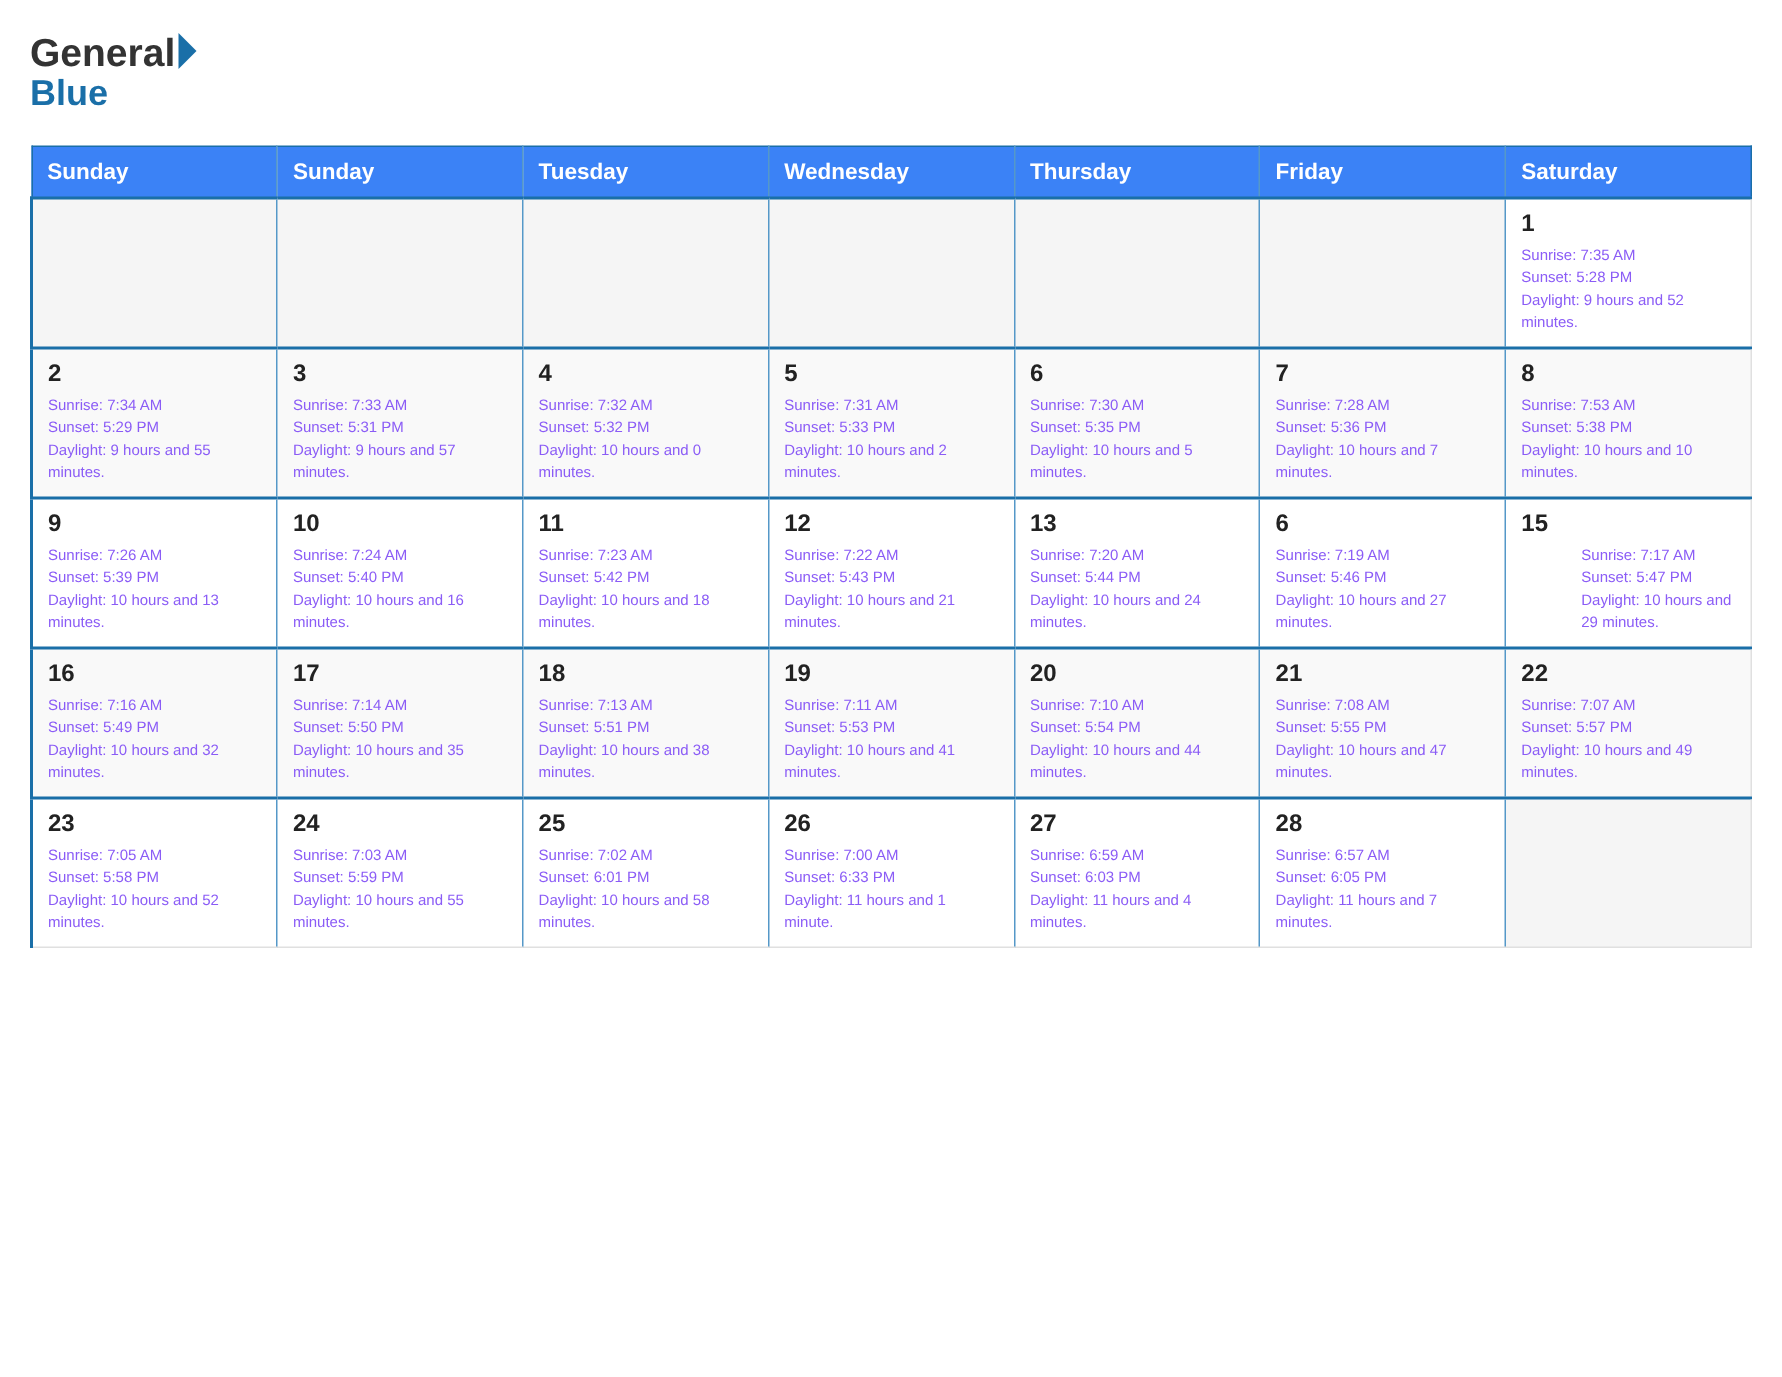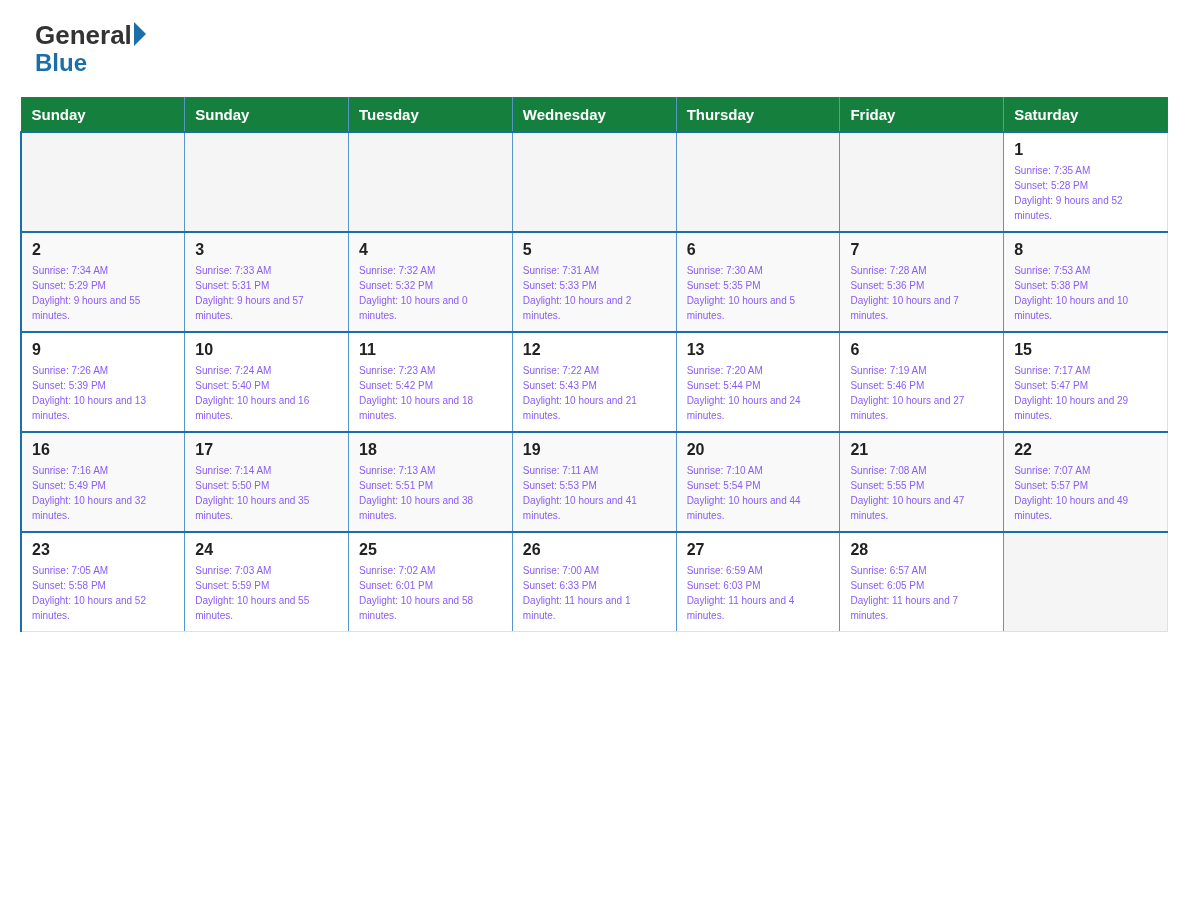--- a/index.html
+++ b/index.html
@@ -13,21 +13,20 @@
     .header {
       display: flex;
       justify-content: space-between;
       align-items: flex-start;
       margin-bottom: 20px;
     }
     .logo {
       display: flex;
       align-items: flex-end;
       gap: 0;
-      margin-left: 15px;
     }
     .logo-text-general {
       font-size: 26px;
       font-weight: bold;
       color: #333;
     }
     .logo-arrow {
       width: 0;
       height: 0;
       border-left: 12px solid #1a6fa8;
@@ -59,21 +58,21 @@
     .subtitle {
       font-size: 20px;
       color: #444;
       margin-top: 4px;
     }
     table {
       width: 100%;
       border-collapse: collapse;
     }
     thead tr th {
-      background-color: #15803d;
+      background-color: #3b82f6;
       color: #fff;
       padding: 8px 10px;
       font-size: 15px;
       font-weight: bold;
       text-align: left;
       border: 1px solid #1a6fa8;
     }
     tbody tr td {
       border: 1px solid #ccc;
       vertical-align: top;
@@ -237,21 +236,21 @@
 Daylight: 10 hours and 24 minutes.</div>
         </td>
         <td>
           <span class="day-num">6</span>
           <div class="day-info" style="white-space: pre-line;">Sunrise: 7:19 AM
 Sunset: 5:46 PM
 Daylight: 10 hours and 27 minutes.</div>
         </td>
         <td>
           <span class="day-num">15</span>
-          <div class="day-info" style="white-space: pre-line;">Sunrise: 7:17 AM
+          <div class="day-info" style="white-space: pre-line; margin-left: 40px;">Sunrise: 7:17 AM
 Sunset: 5:47 PM
 Daylight: 10 hours and 29 minutes.</div>
         </td>
       </tr>
       <tr>
         <td>
           <span class="day-num">16</span>
           <div class="day-info" style="white-space: pre-line;">Sunrise: 7:16 AM
 Sunset: 5:49 PM
 Daylight: 10 hours and 32 minutes.</div>

